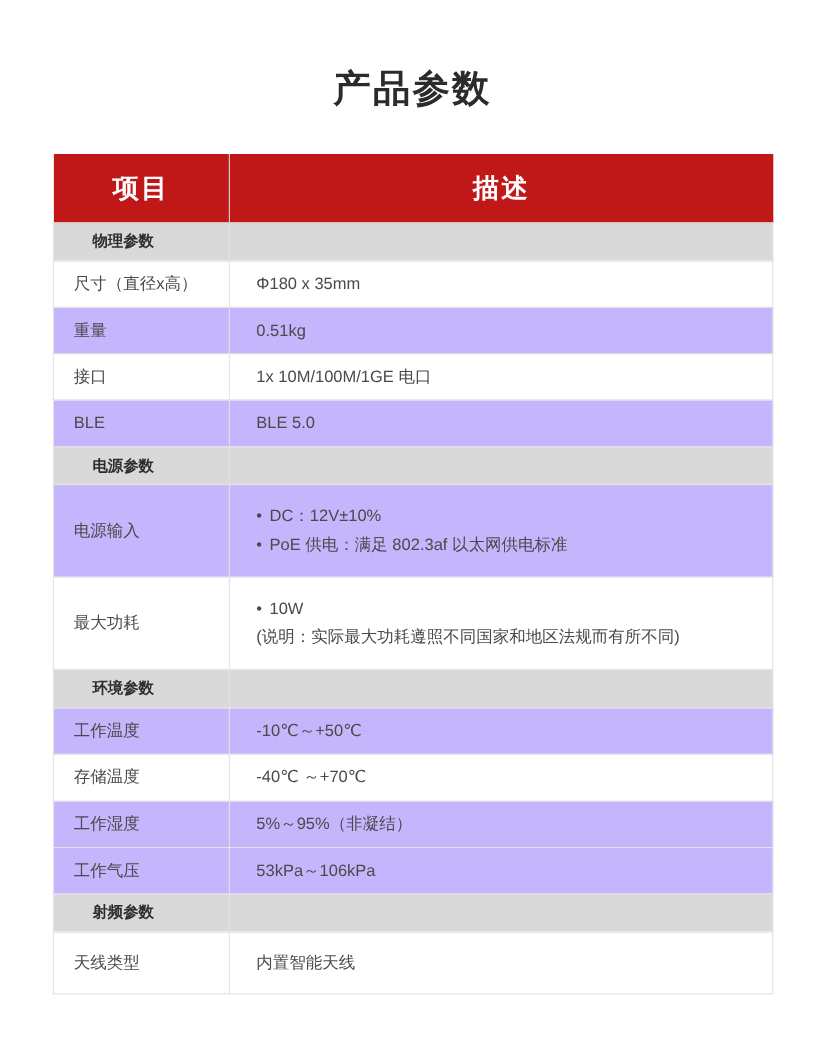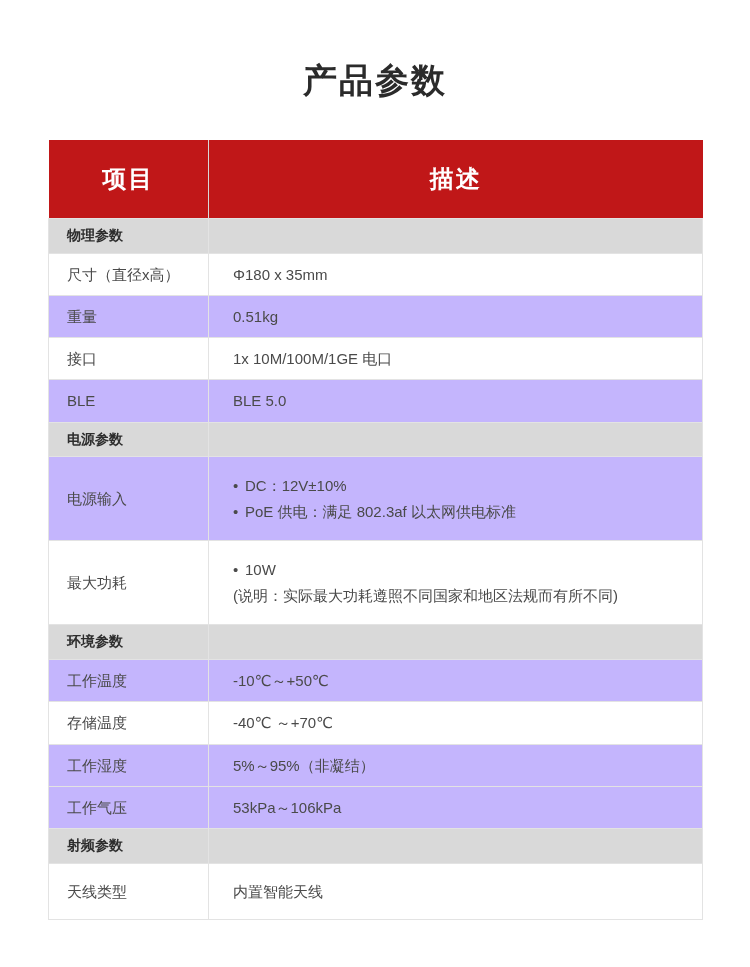--- a/index.html
+++ b/index.html
@@ -36,21 +36,21 @@
   }
   table.spec col.c1 { width: 160px; }
   table.spec col.c2 { width: 494px; }
 
   .spec thead th {
     background: #c01718;
     color: #ffffff;
     font-size: 24px;
     font-weight: bold;
     letter-spacing: 2px;
-    height: 78px;
+    height: 62px;
     text-align: center;
     border: none;
     padding: 0;
   }
   .spec thead th.th-left {
     border-right: 1px solid #d8d8d8;
   }
 
   .spec td {
     border: 1px solid #e3e3e3;
@@ -62,21 +62,21 @@
   }
   .spec tr.section td {
     background: #d9d9d9;
     color: #2d2d2d;
     font-weight: bold;
     font-size: 14px;
     padding-top: 6px;
     padding-bottom: 6px;
   }
   .spec tr.section td.sec-label {
-    padding-left: 18px;
+    padding-left: 35px;
     margin-left: 24px;
   }
   .spec tr.alt td {
     background: #c4b5fd;
   }
   .spec tr.plain td {
     background: #ffffff;
   }
   .spec td.label {
     padding-left: 18px;

